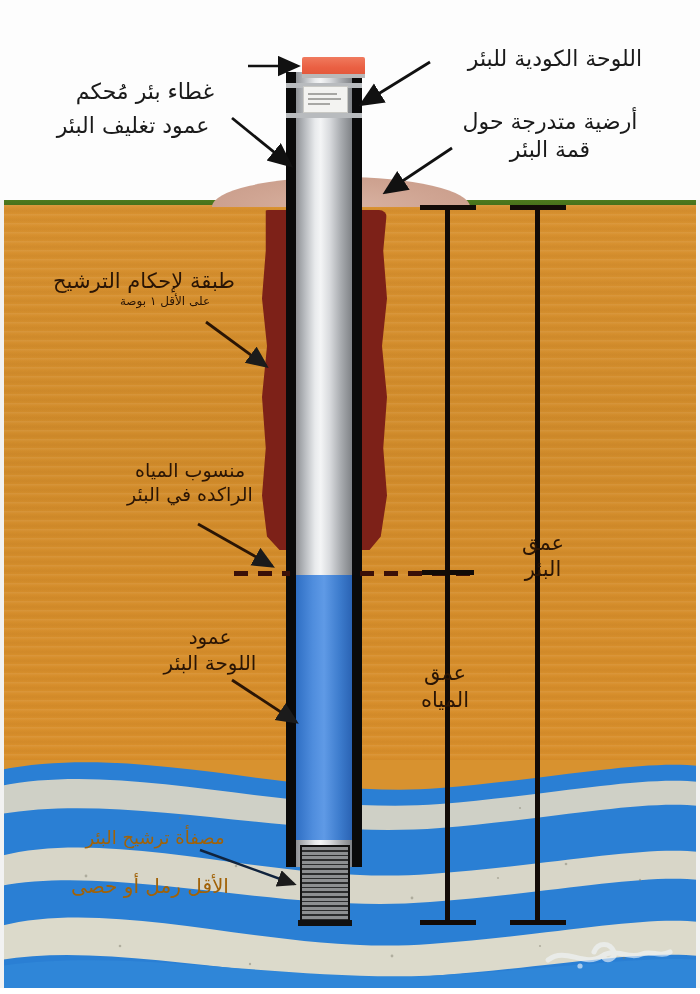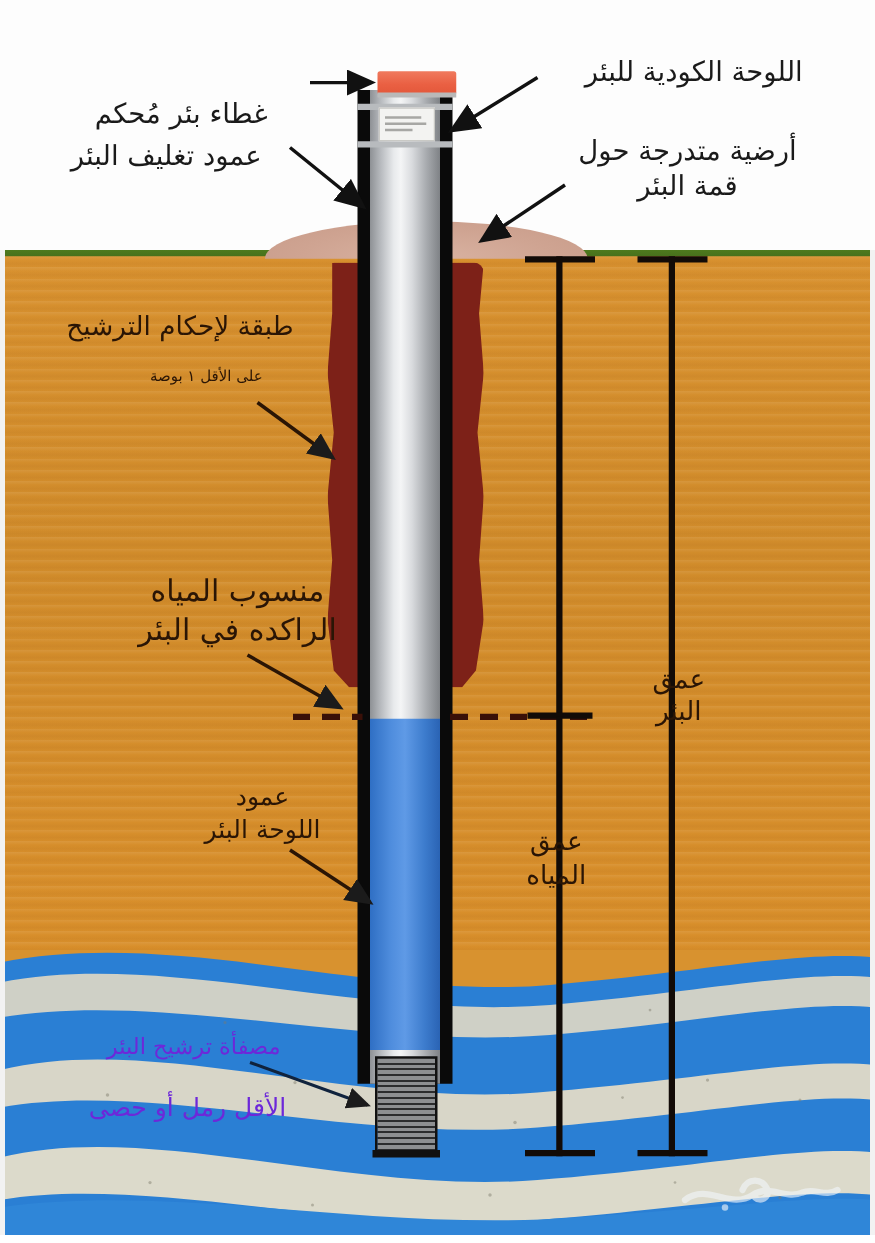--- a/index.html
+++ b/index.html
@@ -135,31 +135,31 @@
     position: absolute;
     direction: rtl; unicode-bidi: bidi-override;
     text-align: center;
     color: #111;
     line-height: 1.28;
     white-space: pre-line;
     font-family: "DejaVu Sans", "Liberation Sans", sans-serif;
   }
   .lbl-dark { color: #1a1a1a; }
   .lbl-soil { color: #2a1505; }
-  .lbl-aq  { color: #6d28d9; }
+  .lbl-aq  { color: #a16207; }
 
   .t-cap     { left: 40px;  top: 48px;  width: 210px; font-size: 22px; margin-top: 30px; }
   .t-casing  { left: 18px;  top: 112px; width: 230px; font-size: 22px; }
   .t-casing-sub { left: 18px; top: 148px; width: 230px; font-size: 16px; }
   .t-plate   { left: 430px; top: 45px;  width: 250px; font-size: 22px; }
   .t-grade   { left: 420px; top: 108px; width: 260px; font-size: 22px; }
 
-  .t-seal    { left: 18px;  top: 248px; width: 252px; font-size: 21px; }
+  .t-seal    { left: 18px;  top: 268px; width: 252px; font-size: 21px; }
   .t-seal-sub{ left: 60px;  top: 294px; width: 210px; font-size: 12px; }
-  .t-wl      { left: 90px;  top: 458px; width: 200px; font-size: 24px; }
+  .t-wl      { left: 90px;  top: 458px; width: 200px; font-size: 19px; }
   .t-casing2 { left: 130px; top: 625px; width: 160px; font-size: 20px; }
   .t-screen  { left: 40px;  top: 826px; width: 230px; font-size: 18px; }
   .t-sand    { left: 30px;  top: 874px; width: 240px; font-size: 20px; }
 
   .t-dtw     { left: 392px; top: 358px; width: 110px; font-size: 21px; }
   .t-wd      { left: 390px; top: 660px; width: 110px; font-size: 21px; }
   .t-welldepth {
     left: 508px; top: 530px; width: 70px; font-size: 21px;
     line-height: 1.25;
   }

